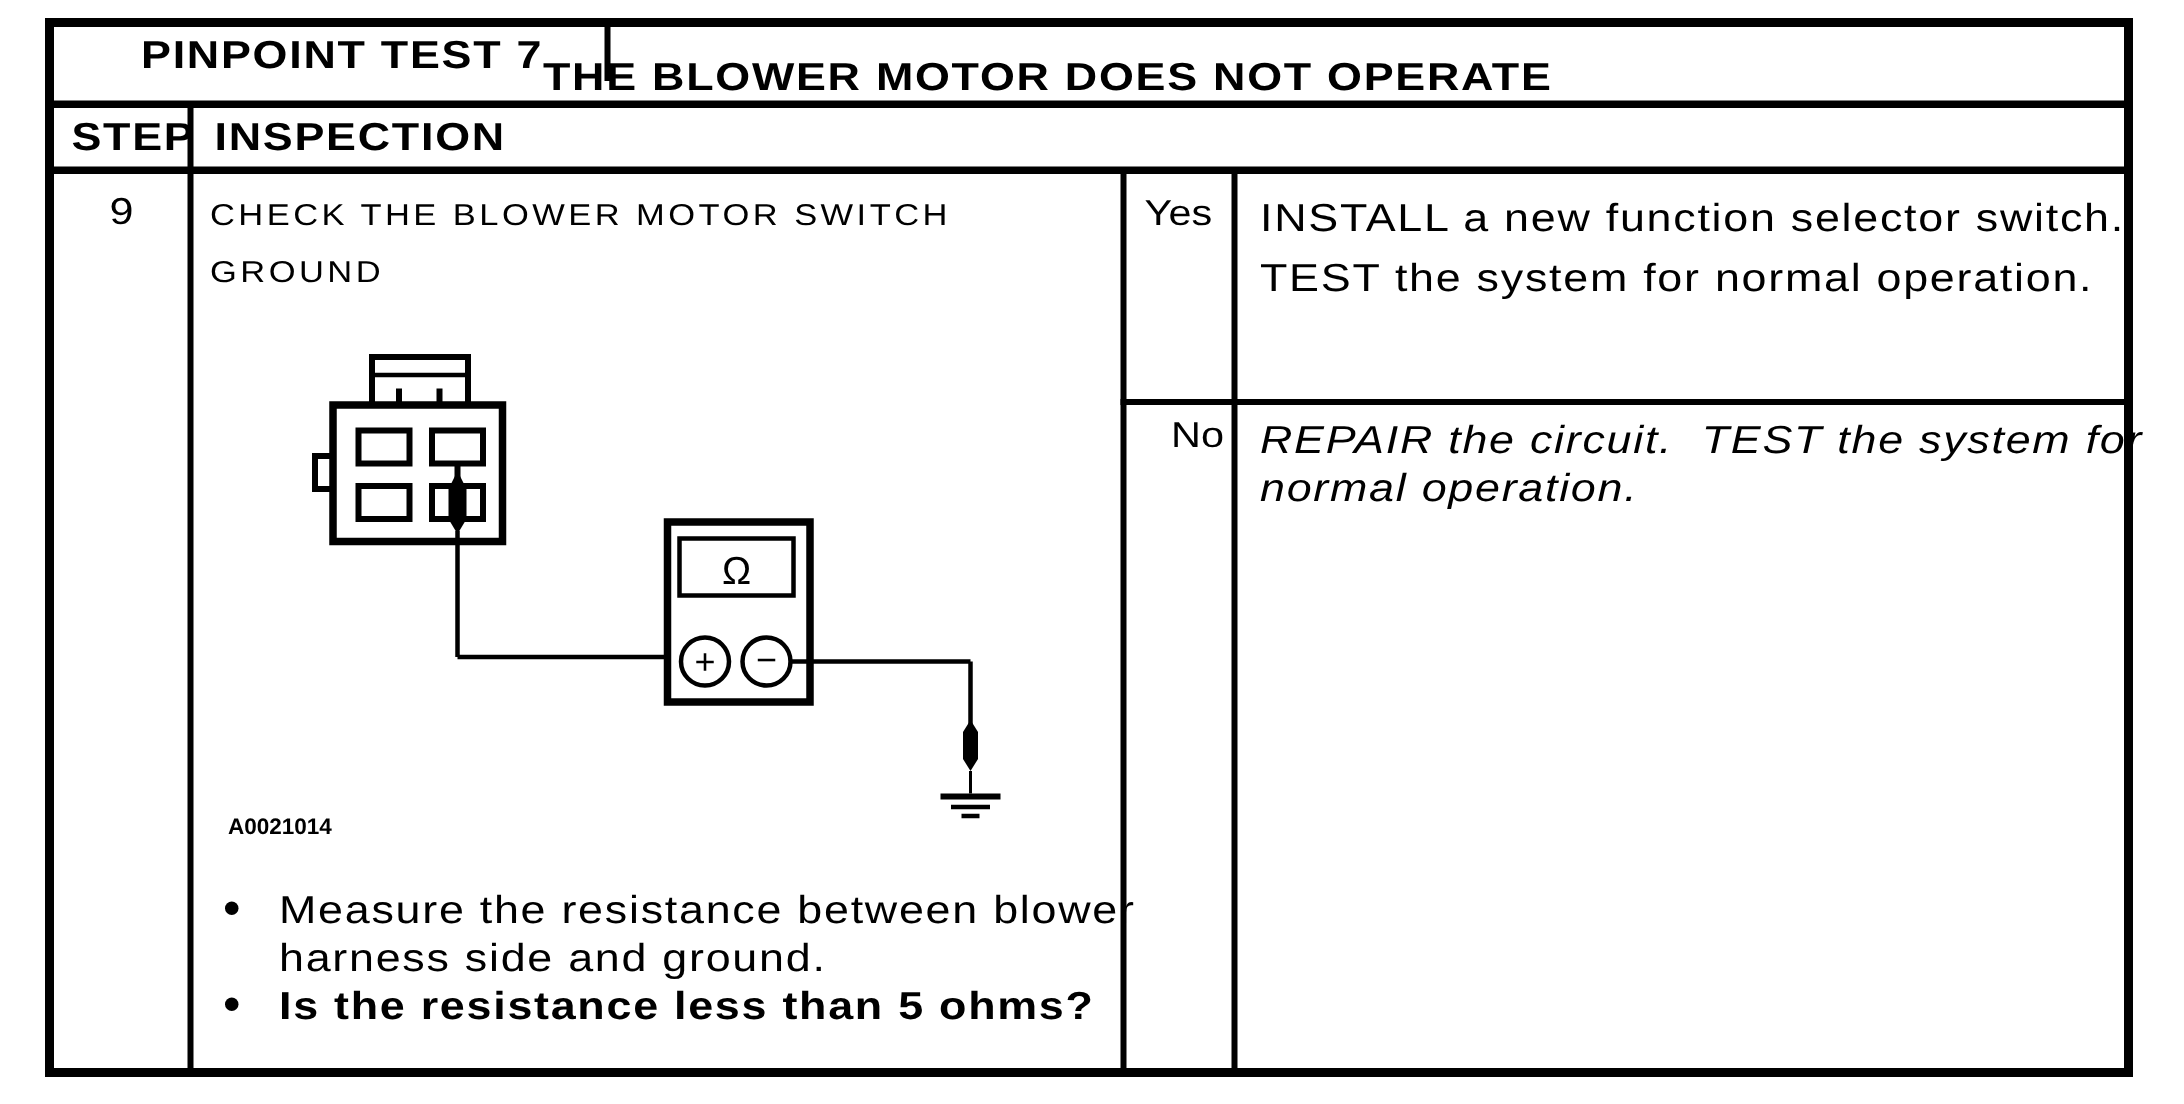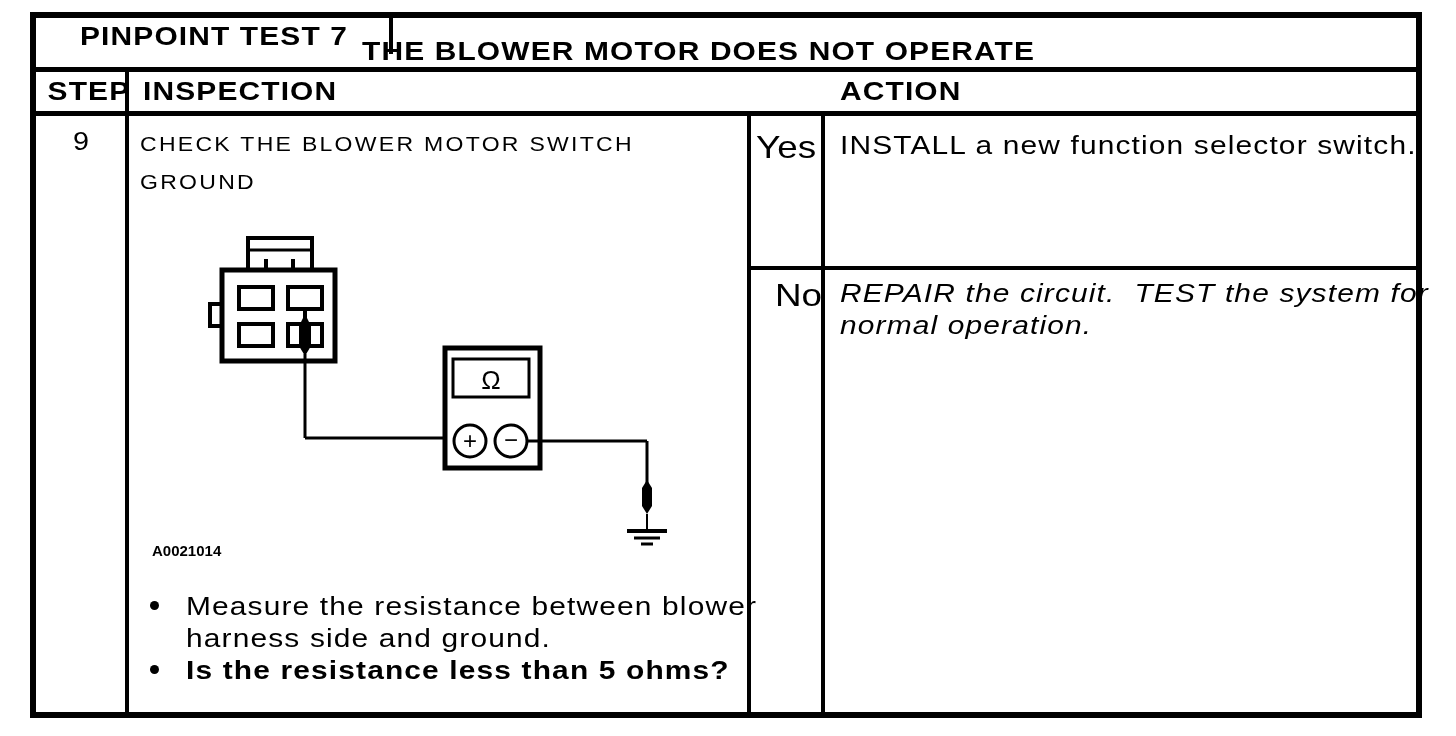--- a/index.html
+++ b/index.html
@@ -6,37 +6,37 @@
   body{width:1456px;height:736px;position:relative;overflow:hidden;
        font-family:"Liberation Sans", sans-serif;color:#000;}
   .frame{position:absolute;left:30px;top:12px;width:1392px;height:706px;
          border:6px solid #000;box-sizing:border-box;background:#fff;}
   .abs{position:absolute;}
   .line-h{position:absolute;background:#000;height:4px;}
   .line-v{position:absolute;background:#000;width:4px;}
   .tx{display:inline-block;transform:scaleX(1.15);transform-origin:0 50%;white-space:pre;}
   .tx-c{display:inline-block;transform:scaleX(1.15);transform-origin:50% 50%;white-space:pre;}
   .hdr{font-weight:bold;font-size:26px;letter-spacing:1px;}
-  .cell-pinpoint{left:2px;top:0;width:309px;height:36px;border-right:4px solid #000;
+  .cell-pinpoint{left:16px;top:0;width:309px;height:36px;border-right:4px solid #000;
                  display:flex;align-items:center;padding-left:42px;box-sizing:content-box;}
   .cell-title{left:313px;top:0;right:0;height:49px;display:flex;align-items:flex-end;padding-left:13px;}
   .row-title-line{left:0;right:0;top:49px;height:5px;background:#000;position:absolute;}
   .hrow{top:54px;height:39px;position:absolute;display:flex;align-items:center;}
   .row-header-line{left:0;right:0;top:93px;height:5px;background:#000;position:absolute;}
   .step-head{left:0;width:89px;justify-content:flex-end;}
   .insp-head{left:93px;padding-left:14px;}
   .action-head{left:789px;padding-left:15px;}
   .vline-step{left:89px;top:54px;bottom:0;}
   .vline-yes{left:711px;top:98px;bottom:0;}
   .vline-action{left:785px;top:98px;bottom:0;}
   .hsep-yesno{left:711px;right:0;top:248px;}
   .body-text{font-size:26px;letter-spacing:1px;line-height:32px;}
   .heading{font-size:20px;letter-spacing:2px;line-height:38px;}
   .stepnum{left:0;width:89px;top:109px;text-align:center;font-size:25px;}
-  .yesno{width:70px;text-align:center;font-size:32px;}
+  .yesno{width:70px;text-align:center;font-size:24px;}
   .bullets{left:114px;top:572px;width:610px;}
   .bullet-row{position:relative;padding-left:36px;}
   .dot{position:absolute;left:0;top:11px;width:9px;height:9px;border-radius:50%;background:#000;}
   .bold{font-weight:bold;}
   svg text{font-family:"Liberation Sans", sans-serif;}
 </style>
 </head>
 <body>
 
 <div class="frame">
@@ -47,23 +47,20 @@
   <div class="abs cell-title hdr">
     <span class="tx">THE BLOWER MOTOR DOES NOT OPERATE</span>
   </div>
   <div class="row-title-line"></div>
 
   <div class="hrow step-head hdr">
     <span class="tx-c">STEP</span>
   </div>
   <div class="hrow insp-head hdr">
     <span class="tx">INSPECTION</span>
-  </div>
-  <div class="hrow action-head hdr">
-    <span class="tx">ACTION</span>
   </div>
   <div class="row-header-line"></div>
 
   <div class="line-v vline-step"></div>
   <div class="line-v vline-yes"></div>
   <div class="line-v vline-action"></div>
   <div class="line-h hsep-yesno"></div>
 
   <div class="abs stepnum">
     <span class="tx-c">9</span>
@@ -134,20 +131,21 @@
       <span class="dot"></span>
       <div><span class="tx">Is the resistance less than 5 ohms?</span></div>
     </div>
   </div>
 
   <div class="abs yesno" style="left:715px;top:111px;">
     <span class="tx-c">Yes</span>
   </div>
   <div class="abs body-text" style="left:804px;top:111px;width:580px;">
     <div><span class="tx">INSTALL a new function selector switch.</span></div>
+    <div style="margin-top:8px;"><span class="tx">TEST the system for normal operation.</span></div>
   </div>
 
   <div class="abs yesno" style="left:715px;top:259px;padding-left:12px;">
     <span class="tx-c">No</span>
   </div>
   <div class="abs body-text" style="left:804px;top:259px;width:580px;font-style:italic;">
     <div><span class="tx">REPAIR the circuit.  TEST the system for</span></div>
     <div><span class="tx">normal operation.</span></div>
   </div>
 

